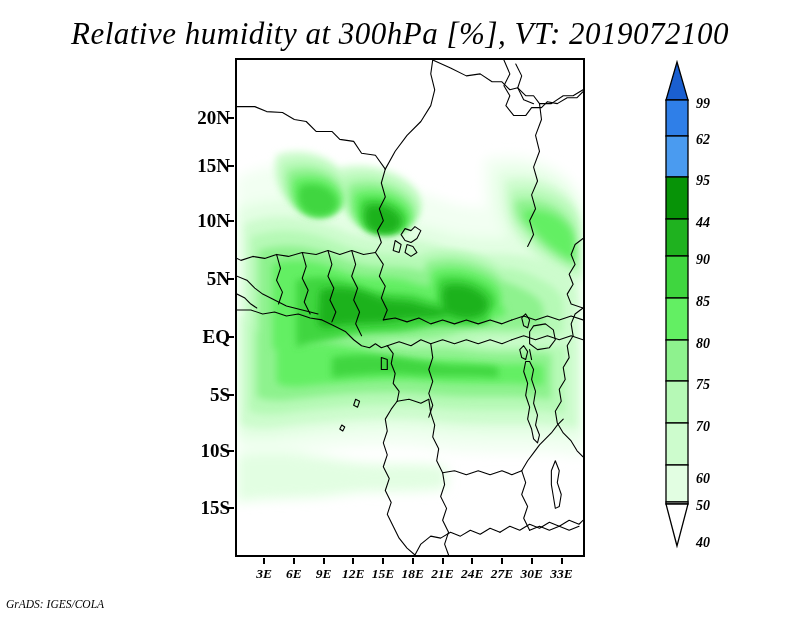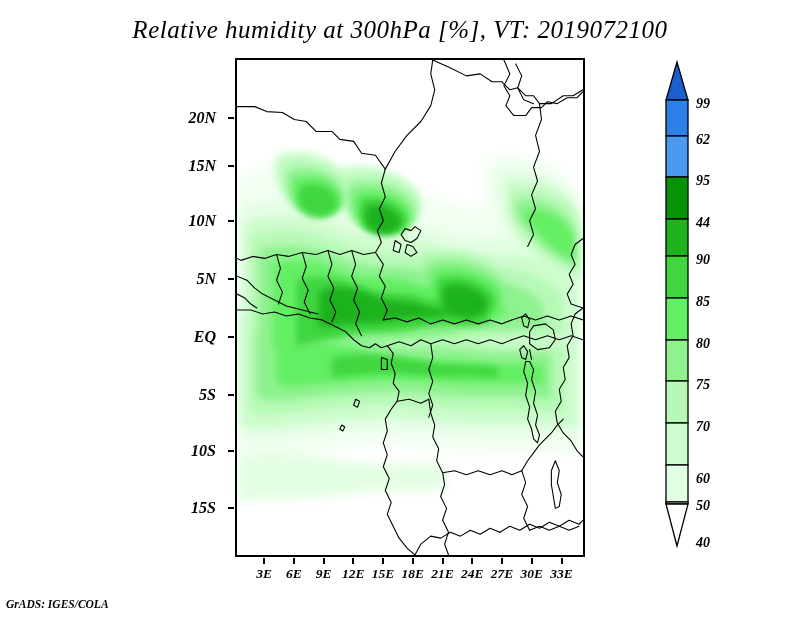--- a/index.html
+++ b/index.html
@@ -1,44 +1,44 @@
 <!DOCTYPE html>
 <html><head>
 <meta charset="utf-8">
 <style>
   html,body{margin:0;padding:0;background:#ffffff;}
   body{width:800px;height:618px;position:relative;overflow:hidden;
        font-family:"Liberation Serif",serif;color:#000;}
 
   #title{position:absolute;left:0;top:16px;width:800px;text-align:center;
-         font-style:italic;font-size:25px;letter-spacing:.5px;white-space:nowrap;}
+         font-style:italic;font-size:31px;letter-spacing:.5px;white-space:nowrap;}
 
   #plotwrap{position:absolute;left:235px;top:58px;width:350px;height:499px;}
   #frame{position:absolute;inset:0;border:2px solid #000;box-sizing:border-box;
          background:#ffffff;overflow:hidden;}
   #fieldsvg,#mapsvg{position:absolute;left:0;top:0;width:100%;height:100%;}
 
   .ytick{position:absolute;right:100%;transform:translateY(-50%);
-         margin-right:19px;font-style:italic;font-weight:bold;font-size:16px;
+         margin-right:5px;font-weight:bold;font-size:19px;
          white-space:nowrap;}
   .ytickmark{position:absolute;right:100%;transform:translateY(-50%);
              margin-right:1px;width:6px;height:2px;background:#000;}
   .xtick{position:absolute;top:100%;transform:translateX(-50%);
          margin-top:9px;font-style:italic;font-weight:bold;font-size:13.5px;
          white-space:nowrap;}
   .xtickmark{position:absolute;top:100%;transform:translateX(-50%);
              margin-top:1px;width:2px;height:6px;background:#000;}
 
   #cbar{position:absolute;left:664px;top:60px;width:70px;height:490px;}
   #cbarsvg{position:absolute;left:0;top:0;width:30px;height:490px;}
   .cblabel{position:absolute;left:32px;transform:translateY(-50%);
            font-style:italic;font-weight:bold;font-size:14px;text-align:center;}
 
   #footer{position:absolute;left:6px;top:598px;font-style:italic;
-          font-weight:bold;font-size:11.5px;}
+          font-weight:normal;font-size:11.5px;}
 </style>
 </head>
 <body>
 
 <div id="title">Relative humidity at 300hPa [%], VT: 2019072100</div>
 
 <div id="plotwrap">
   <div id="frame">
 
     <svg id="fieldsvg" viewBox="0 0 350 499" preserveAspectRatio="none">

